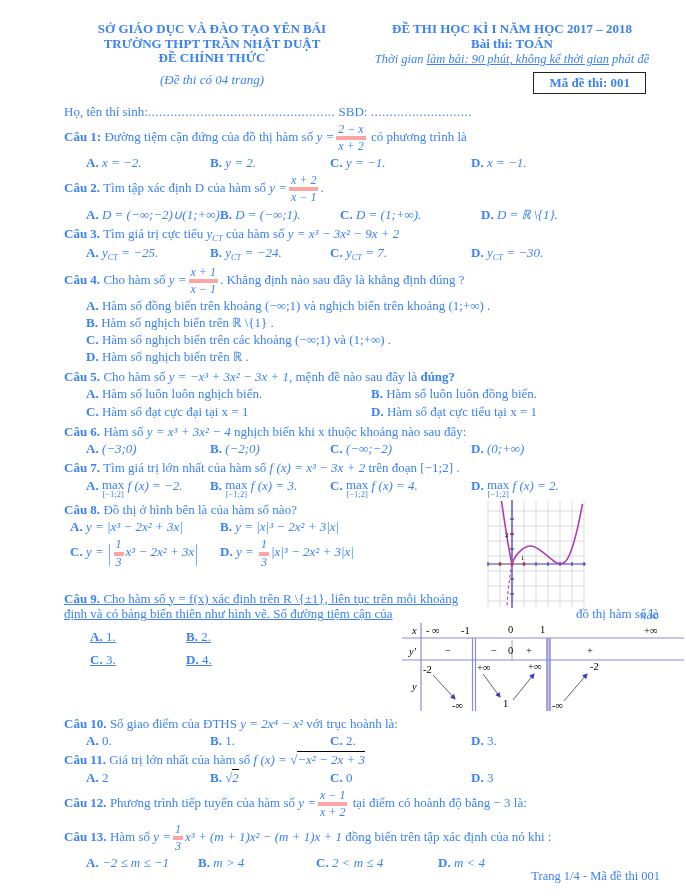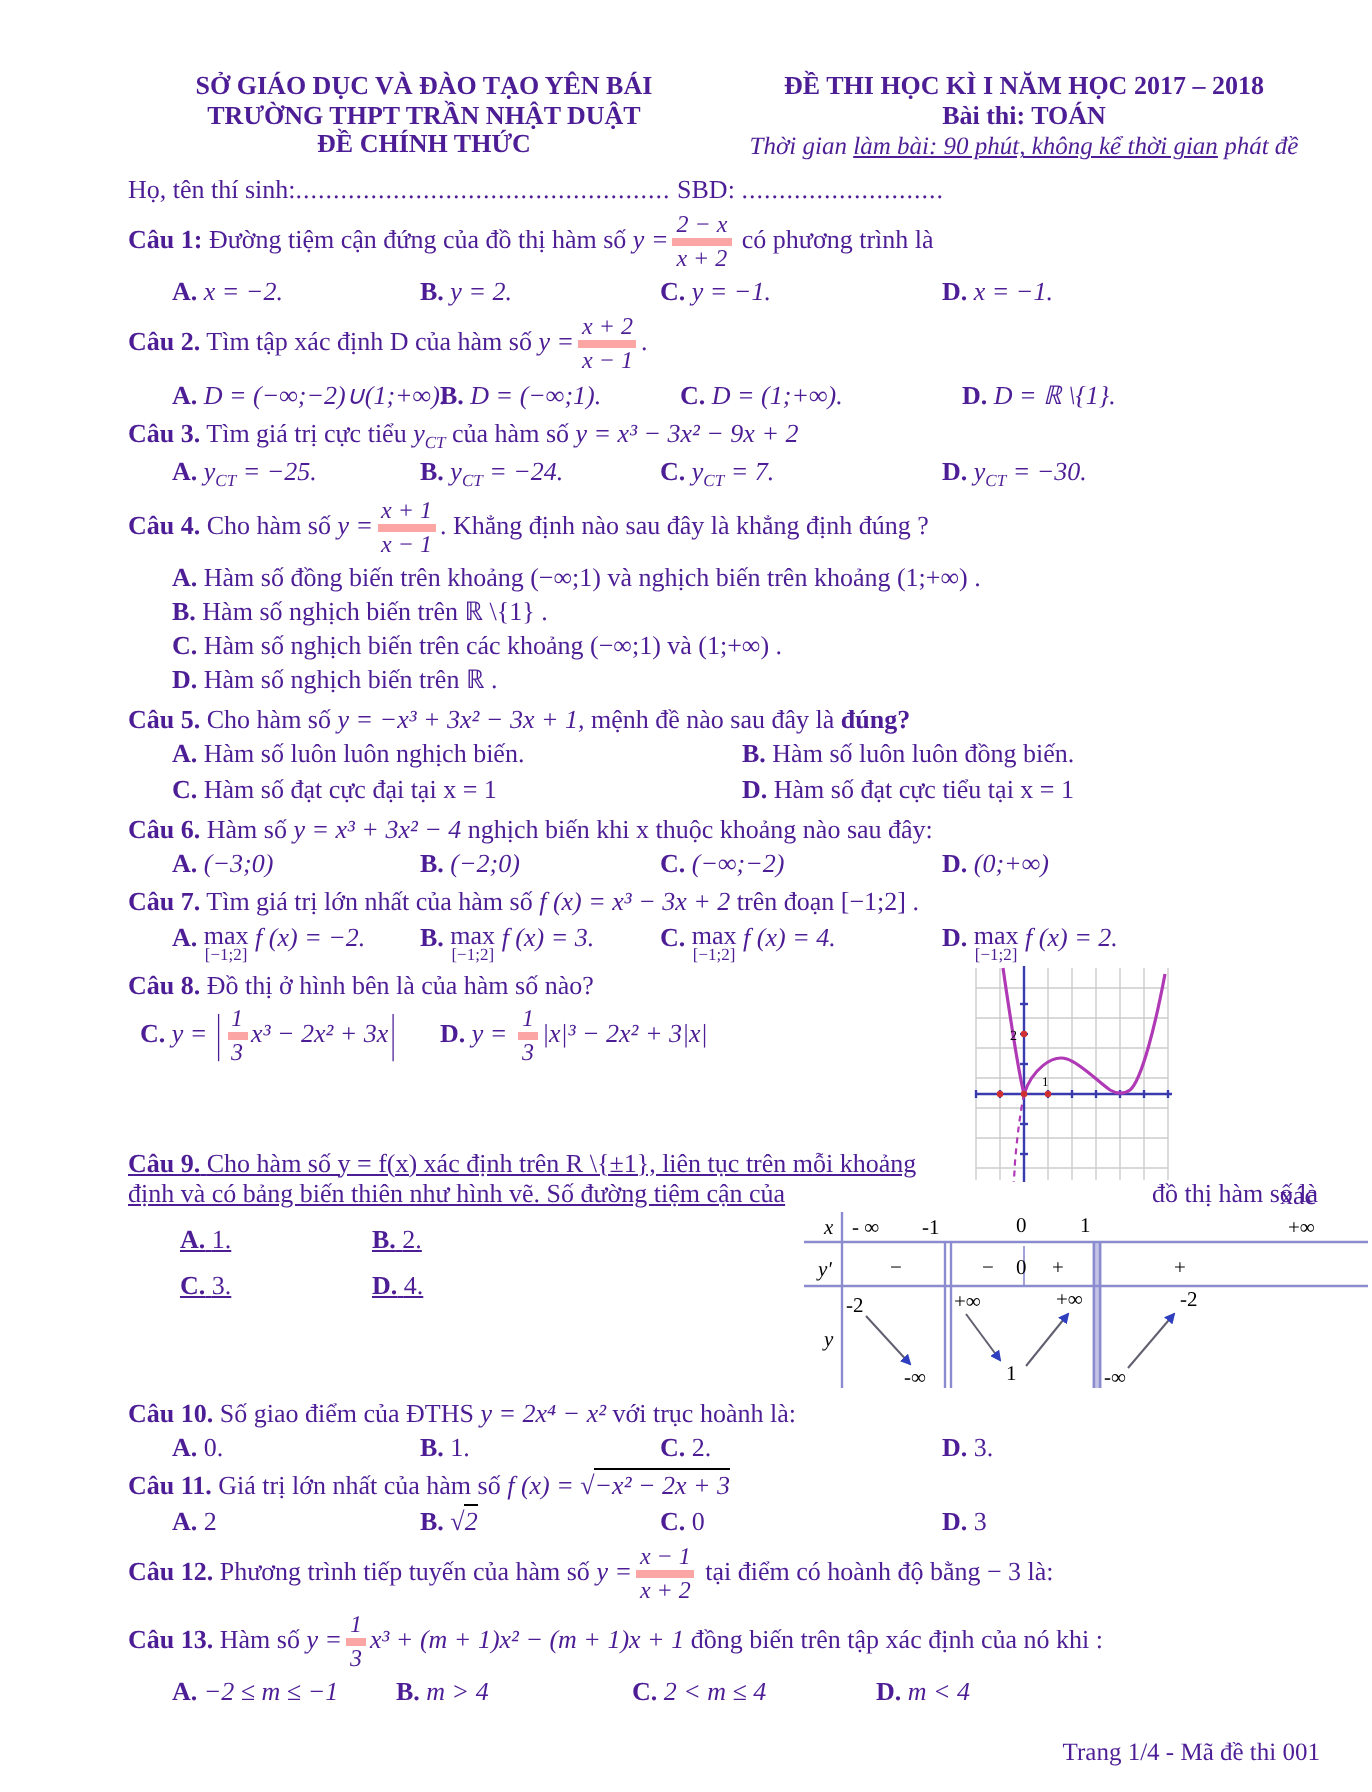--- a/index.html
+++ b/index.html
@@ -1,17 +1,17 @@
 <!DOCTYPE html>
 <html><head>
 <meta charset="utf-8">
 <style>
   html,body{margin:0;padding:0;background:#fff;}
   .page{position:relative;width:686px;height:896px;background:#fff;box-sizing:border-box;
-        padding:36px 22px 0 64px;font-family:"Liberation Serif",serif;font-size:13px;color:#4c1d95;overflow:hidden;}
+        padding:22px 22px 0 64px;font-family:"Liberation Serif",serif;font-size:13px;color:#3b82f6;overflow:hidden;}
   .hdr{display:flex;}
   .hl{width:296px;text-align:center;font-weight:bold;line-height:1.13;}
   .hr{flex:1;text-align:center;line-height:1.13;}
   .t1,.t2{font-weight:bold;}
   .t3{font-style:italic;font-size:12.5px;margin-top:1px;}
   .und{text-decoration:underline;}
   .row2{display:flex;align-items:flex-start;margin-top:5px;height:26px;}
   .note{width:296px;text-align:center;font-style:italic;}
   .cb{margin-left:auto;margin-right:18px;border:1.4px solid #222;padding:2px 15px;font-weight:bold;}
   .nameline{margin-top:6px;}
@@ -73,20 +73,24 @@
       <div>TRƯỜNG THPT TRẦN NHẬT DUẬT</div>
       <div>ĐỀ CHÍNH THỨC</div>
     </div>
     <div class="hr">
       <div class="t1">ĐỀ THI HỌC KÌ I  NĂM HỌC 2017 – 2018</div>
       <div class="t2">Bài thi: TOÁN</div>
       <div class="t3"><span>Thời gian </span><span class="und">làm bài: 90 phút, không kể thời gian</span><span> phát đề</span></div>
     </div>
   </div>
 
+  <div class="row2">
+    <div class="note">(Đề thi có 04 trang)</div>
+    <div class="cb">Mã đề thi: 001</div>
+  </div>
 
   <div class="nameline">
     <span>Họ, tên thí sinh:</span><span class="dots">..................................................</span>
     <span>SBD:</span> <span class="dots">...........................</span>
   </div>
 
   <div class="q">
     <div class="qt"><b class="ql">Câu 1:</b> <span>Đường tiệm cận đứng của đồ thị hàm số</span> <span class="m">y =</span><span class="frac"><span class="fn">2 − x</span><span class="fd">x + 2</span></span> <span>có phương trình là</span></div>
     <div class="opts o4">
       <span class="opt"><b>A.</b> <span class="m">x = −2.</span></span>
@@ -153,20 +157,24 @@
     <div class="opts o4">
       <span class="opt"><b>A.</b> <span class="maxst"><span class="mw">max</span><span class="mr">[−1;2]</span></span> <span class="m">f (x) = −2.</span></span>
       <span class="opt"><b>B.</b> <span class="maxst"><span class="mw">max</span><span class="mr">[−1;2]</span></span> <span class="m">f (x) = 3.</span></span>
       <span class="opt"><b>C.</b> <span class="maxst"><span class="mw">max</span><span class="mr">[−1;2]</span></span> <span class="m">f (x) = 4.</span></span>
       <span class="opt"><b>D.</b> <span class="maxst"><span class="mw">max</span><span class="mr">[−1;2]</span></span> <span class="m">f (x) = 2.</span></span>
     </div>
   </div>
 
   <div class="q q8blk">
     <div class="qt"><b class="ql">Câu 8.</b> <span>Đồ thị ở hình bên là của hàm số nào?</span></div>
+    <div class="opts">
+      <span class="opt" style="margin-left:6px;width:150px;"><b>A.</b> <span class="m">y = |x³ − 2x² + 3x|</span></span>
+      <span class="opt"><b>B.</b> <span class="m">y = |x|³ − 2x² + 3|x|</span></span>
+    </div>
     <div class="opts o8b">
       <span class="opt" style="margin-left:6px;width:150px;"><b>C.</b> <span class="m">y =</span> <span class="tb">|</span><span class="frac"><span class="fn">1</span><span class="fd">3</span></span><span class="m">x³ − 2x² + 3x</span><span class="tb">|</span></span>
       <span class="opt"><b>D.</b> <span class="m">y =</span> <span class="frac"><span class="fn">1</span><span class="fd">3</span></span><span class="m">|x|³ − 2x² + 3|x|</span></span>
     </div>
 
     <svg class="fig8" viewBox="0 0 100 112">
       <g stroke-width="0.7" fill="none" stroke="#cccccc">
         <line x1="0" y1="3" x2="0" y2="109"></line>
           <line x1="12" y1="3" x2="12" y2="109"></line>
           <line x1="24" y1="3" x2="24" y2="109"></line>

